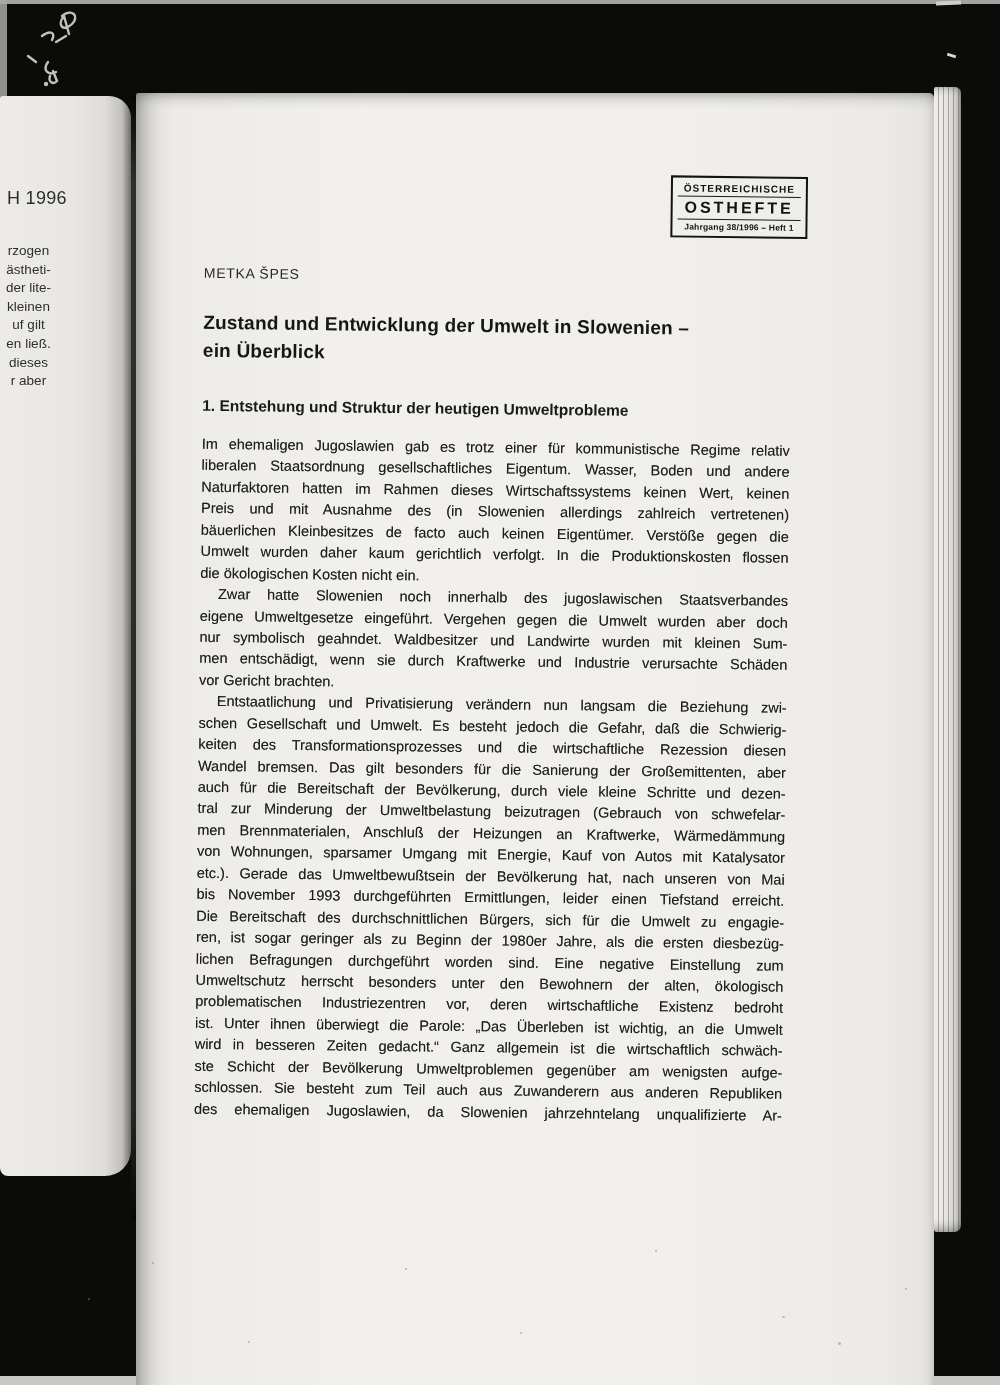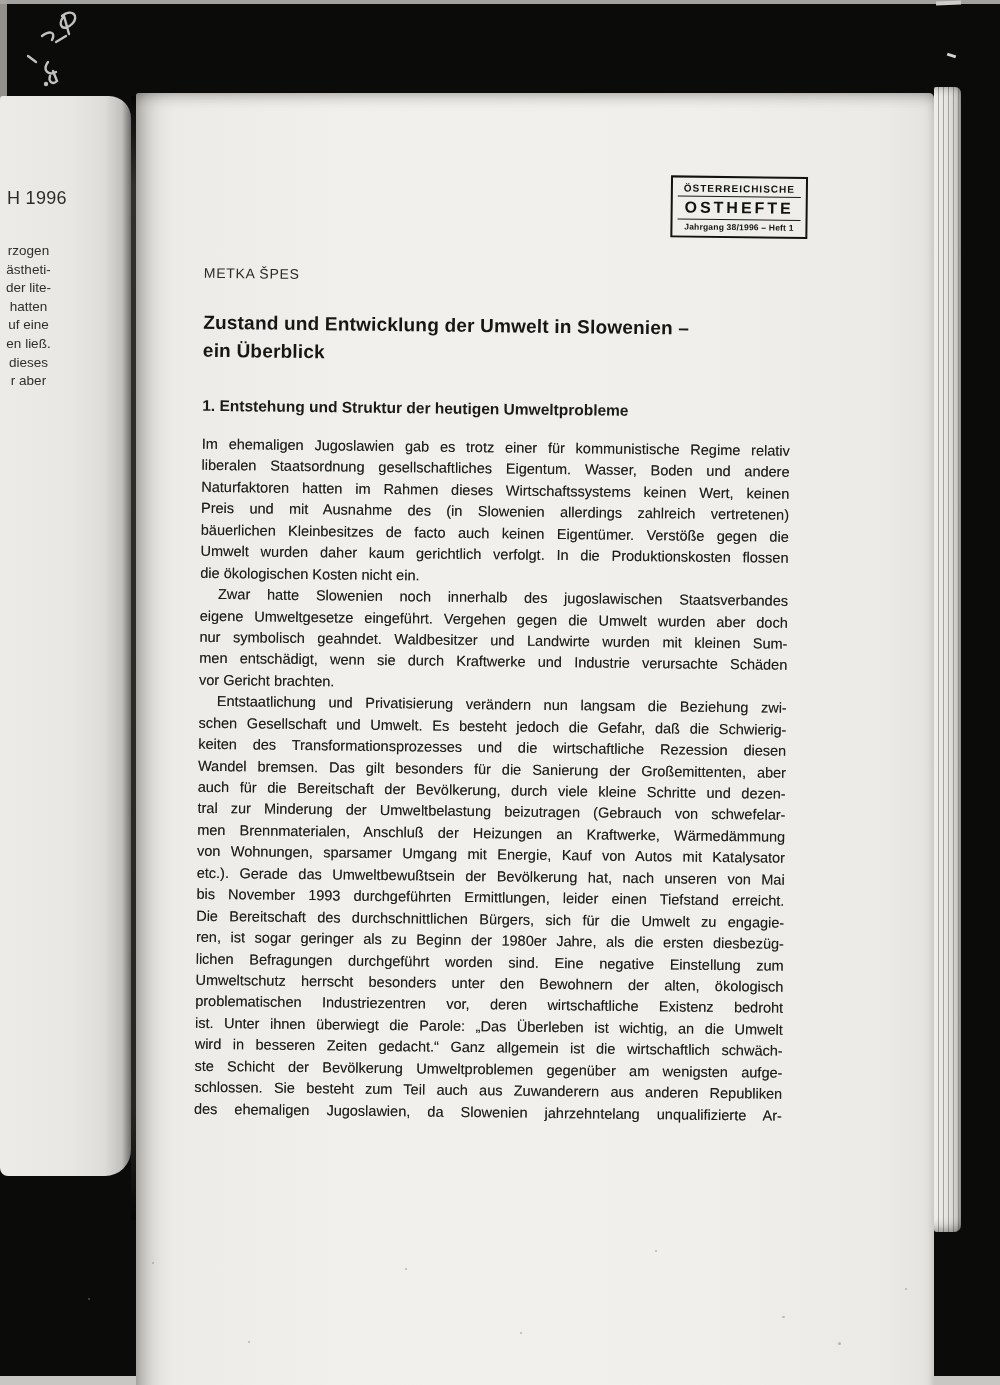--- a/index.html
+++ b/index.html
@@ -124,22 +124,22 @@
 </svg>
 <div class="abs mark-dash-1"></div>
 <div class="abs mark-dash-2"></div>
 
 <div class="abs facing-page">
   <div class="frag-header">H 1996</div>
   <div class="frags" id="frags">
       <div class="frag">rzogen</div>
       <div class="frag">ästheti-</div>
       <div class="frag">der lite-</div>
-      <div class="frag">hatten</div>
-      <div class="frag">uf eine</div>
+      <div class="frag">kleinen</div>
+      <div class="frag">uf gilt</div>
       <div class="frag">en ließ.</div>
       <div class="frag">dieses</div>
       <div class="frag">r aber</div>
     </div>
 </div>
 
 <div class="abs gutter"></div>
 
 <div class="abs main-page">
   <div class="content">

